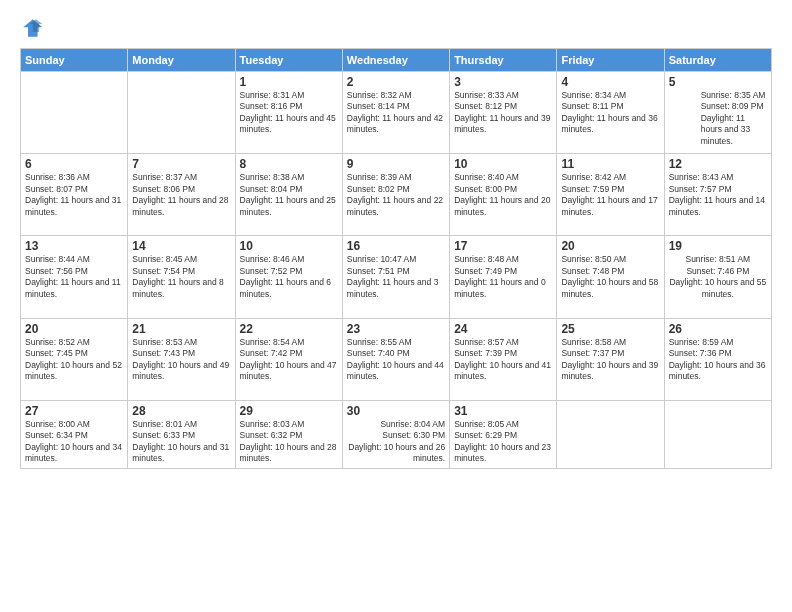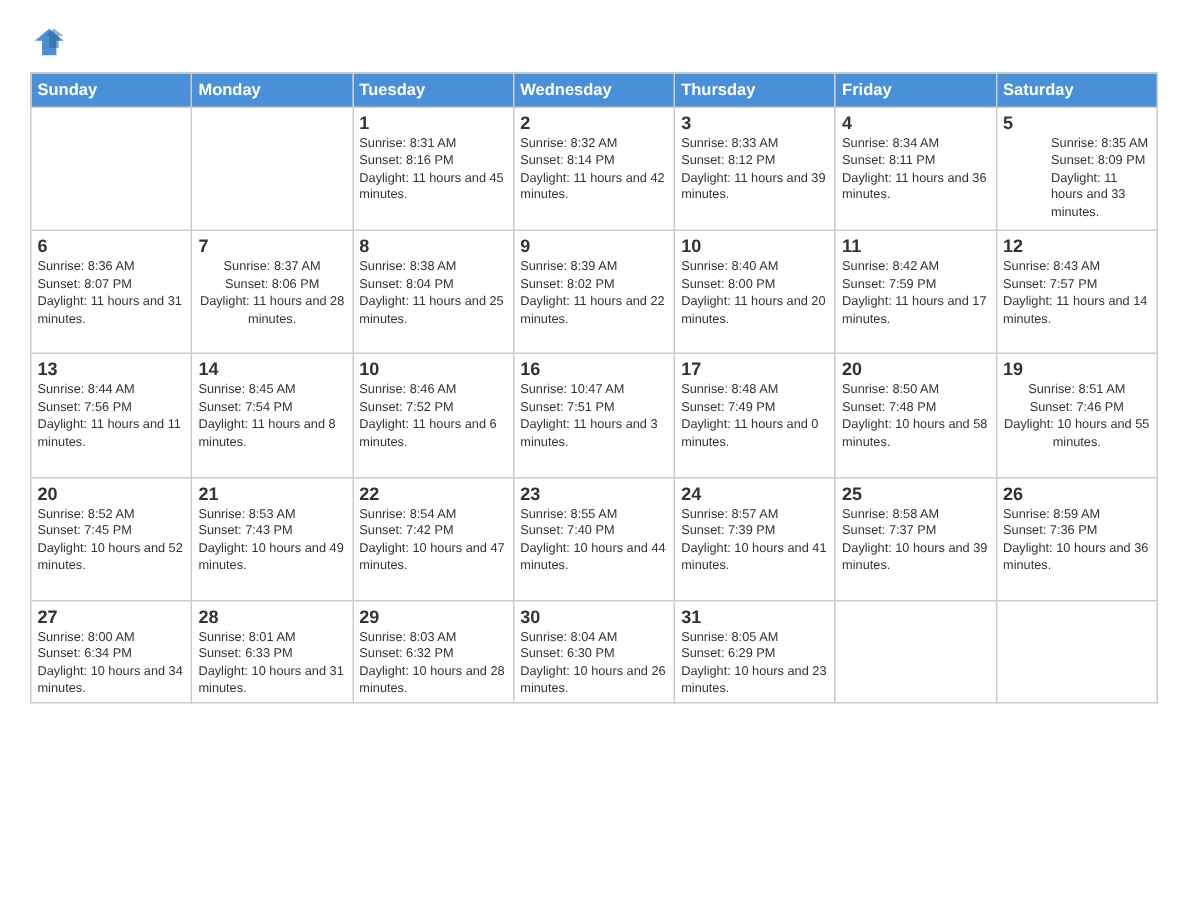--- a/index.html
+++ b/index.html
@@ -166,21 +166,21 @@
         </tr>
         <tr>
           <td>
             <span class="day-number">6</span>
             <div class="day-info" style="white-space: pre-line;">Sunrise: 8:36 AM
 Sunset: 8:07 PM
 Daylight: 11 hours and 31 minutes.</div>
           </td>
           <td>
             <span class="day-number">7</span>
-            <div class="day-info" style="white-space: pre-line; text-align: center;">Sunrise: 8:37 AM
+            <div class="day-info" style="white-space: pre-line;">Sunrise: 8:37 AM
 Sunset: 8:06 PM
 Daylight: 11 hours and 28 minutes.</div>
           </td>
           <td>
             <span class="day-number">8</span>
             <div class="day-info" style="white-space: pre-line;">Sunrise: 8:38 AM
 Sunset: 8:04 PM
 Daylight: 11 hours and 25 minutes.</div>
           </td>
           <td>
@@ -310,21 +310,21 @@
 Daylight: 10 hours and 31 minutes.</div>
           </td>
           <td>
             <span class="day-number">29</span>
             <div class="day-info" style="white-space: pre-line;">Sunrise: 8:03 AM
 Sunset: 6:32 PM
 Daylight: 10 hours and 28 minutes.</div>
           </td>
           <td>
             <span class="day-number">30</span>
-            <div class="day-info" style="white-space: pre-line;">Sunrise: 8:04 AM
+            <div class="day-info" style="white-space: pre-line; text-align: right;">Sunrise: 8:04 AM
 Sunset: 6:30 PM
 Daylight: 10 hours and 26 minutes.</div>
           </td>
           <td>
             <span class="day-number">31</span>
             <div class="day-info" style="white-space: pre-line;">Sunrise: 8:05 AM
 Sunset: 6:29 PM
 Daylight: 10 hours and 23 minutes.</div>
           </td>
           <td class="empty"></td>

